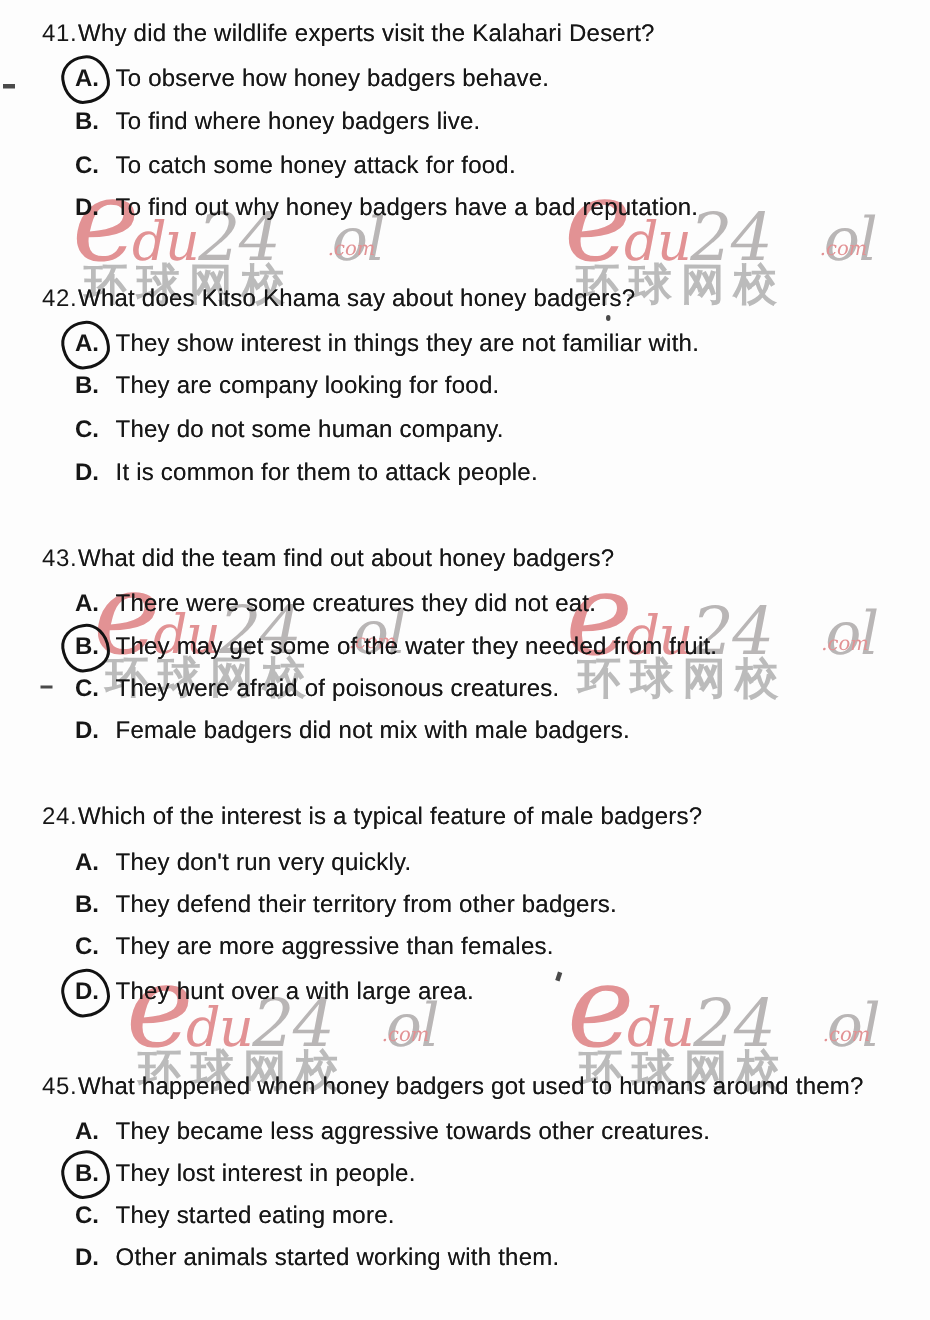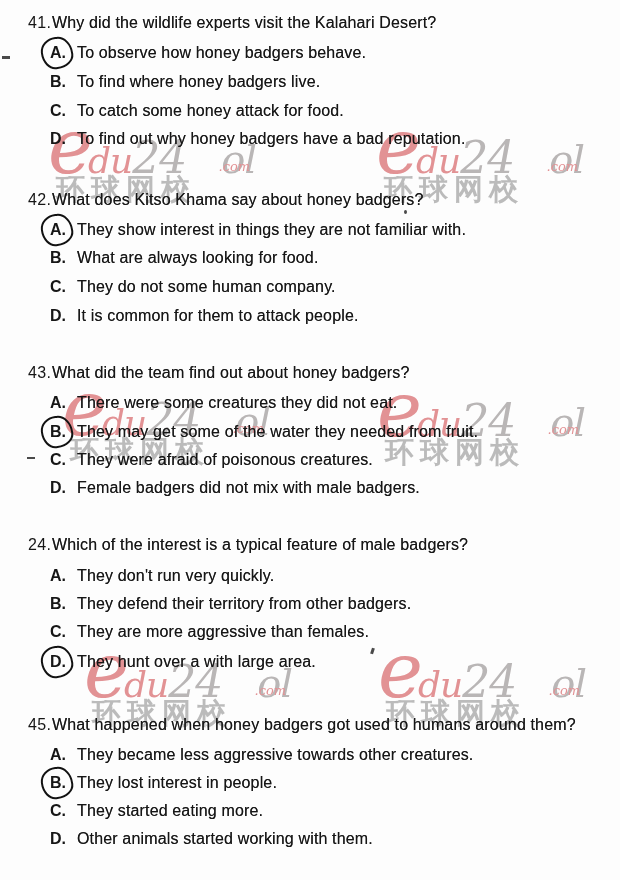--- a/index.html
+++ b/index.html
@@ -137,21 +137,21 @@
     <span class="qtext">What does Kitso Khama say about honey badgers?</span>
   </div>
   <div class="row opt circled" style="top:220px">
     <span class="circle"></span>
     <span class="olet">A.</span>
     <span class="otext">They show interest in things they are not familiar with.</span>
   </div>
   <div class="row opt" style="top:248px">
 
     <span class="olet">B.</span>
-    <span class="otext">What are always looking for food.</span>
+    <span class="otext">They are company looking for food.</span>
   </div>
   <div class="row opt" style="top:277px">
 
     <span class="olet">C.</span>
     <span class="otext">They do not some human company.</span>
   </div>
   <div class="row opt" style="top:306px">
 
     <span class="olet">D.</span>
     <span class="otext">It is common for them to attack people.</span>

